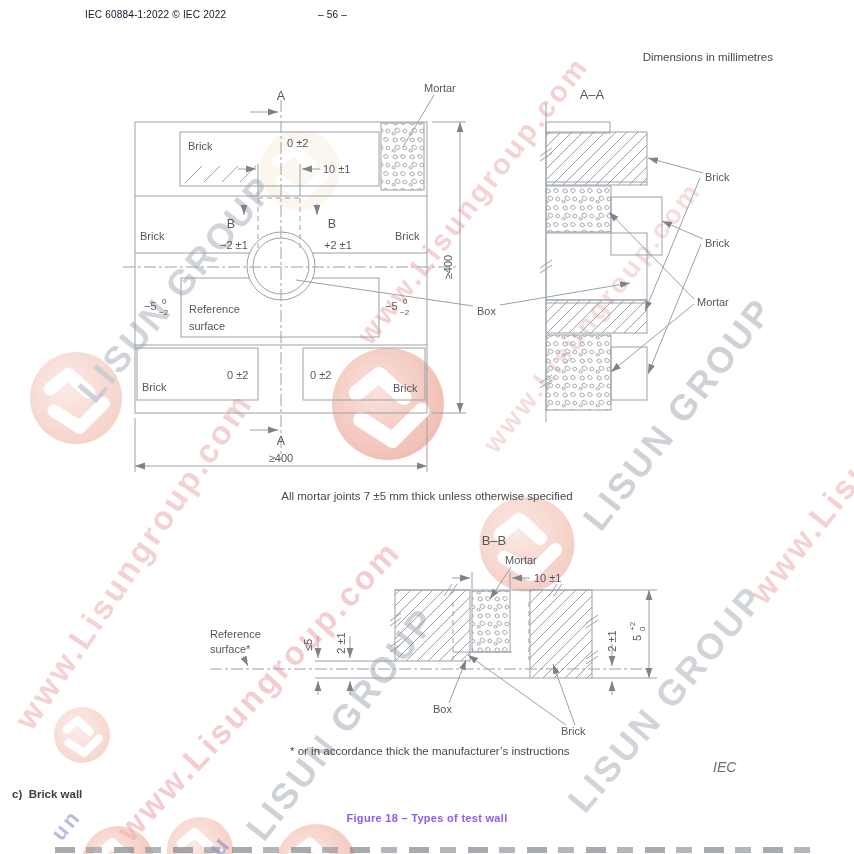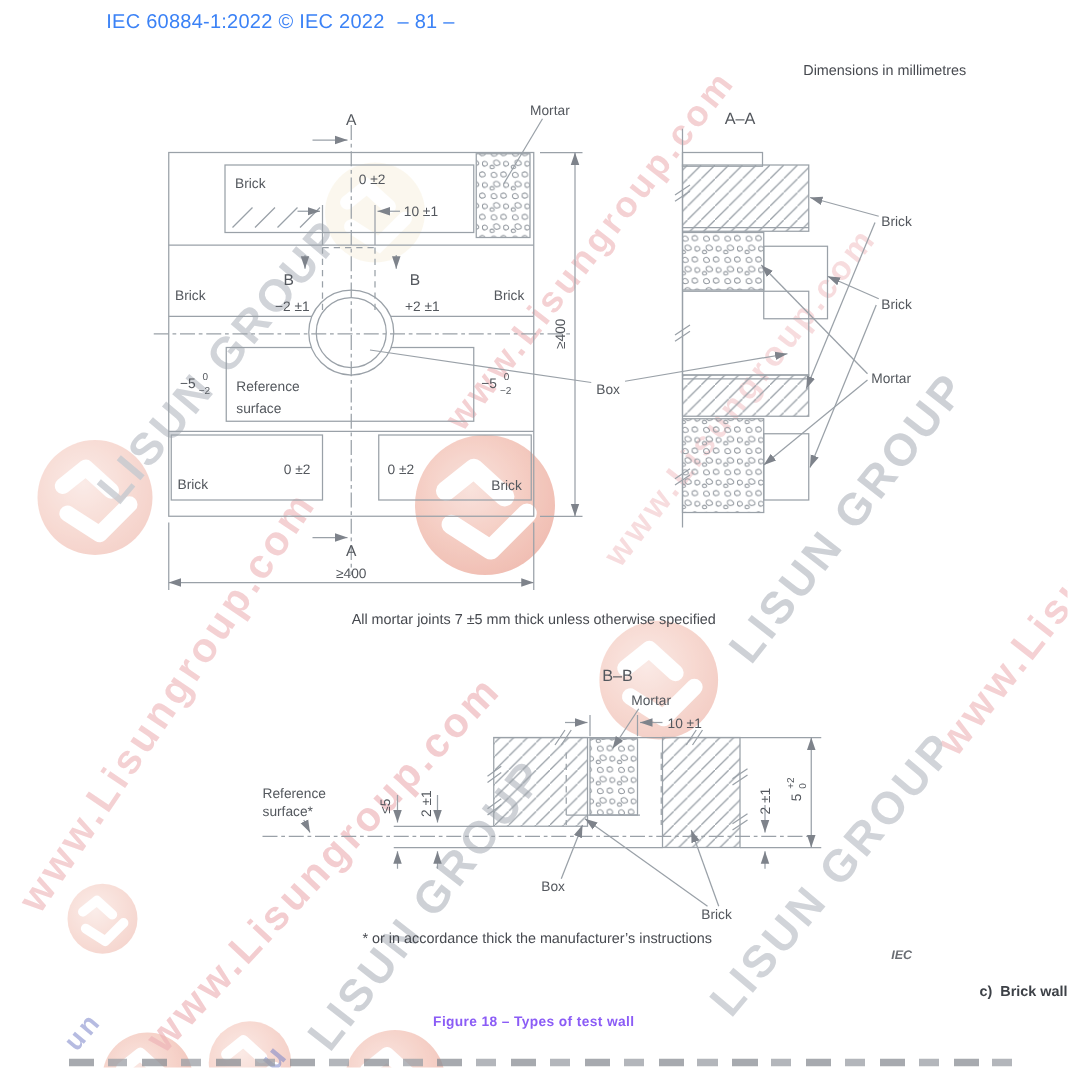--- a/index.html
+++ b/index.html
@@ -1,23 +1,23 @@
 <!DOCTYPE html>
 <html><head>
 <meta charset="utf-8">
 <style>
   html,body{margin:0;padding:0;}
   body{width:854px;height:854px;position:relative;background:#ffffff;overflow:hidden;
        font-family:"Liberation Sans",sans-serif;}
   .abs{position:absolute;}
-  .hdr{font-size:16px;color:#3b82f6;letter-spacing:.2px;}
+  .hdr{font-size:10px;color:#0f172a;letter-spacing:.2px;}
   .note{font-size:11.5px;color:#46494f;}
   .cap1{font-size:11.5px;font-weight:bold;color:#3d4147;}
   .cap2{font-size:11px;font-weight:bold;color:#8b5cf6;letter-spacing:.3px;}
-  .iec{font-size:10px;font-style:italic;color:#6a6e74;font-weight:bold;}
+  .iec{font-size:14px;font-style:italic;color:#6a6e74;}
   .wm{font-weight:bold;letter-spacing:3px;white-space:nowrap;transform-origin:center;}
   .wm-pink{color:#eeb3b7;}
   .wm-gray{color:#c6cad0;}
   .wm-blue{color:#7b85c9;}
   #pagecut{left:55px;top:847px;width:760px;height:6px;opacity:.75;filter:blur(.4px);
     background:repeating-linear-gradient(90deg,#8a8e95 0 20px,transparent 20px 31px,#9a9ea5 31px 47px,transparent 47px 59px);}
   svg text{font-family:"Liberation Sans",sans-serif;fill:#54585e;}
   .s8{font-size:8px;}.s11{font-size:11px;}.s12{font-size:12.5px;}.s13{font-size:13px;}
 </style>
 </head>
@@ -58,26 +58,26 @@
   <div class="abs wm wm-pink" style="left:425px;top:302px;font-size:27px;opacity:.45;transform:rotate(-52deg);">www.Lisungroup.com</div>
   <div class="abs wm wm-gray" style="left:35px;top:268px;font-size:36px;opacity:.8;transform:rotate(-50deg);">LISUN GROUP</div>
   <div class="abs wm wm-gray" style="left:537px;top:393px;font-size:36px;opacity:.85;transform:rotate(-52deg);">LISUN GROUP</div>
   <div class="abs wm wm-gray" style="left:200px;top:703px;font-size:36px;opacity:.85;transform:rotate(-52deg);">LISUN GROUP</div>
   <div class="abs wm wm-gray" style="left:525px;top:678px;font-size:36px;opacity:.8;transform:rotate(-50deg);">LISUN GROUP</div>
   <div class="abs wm wm-blue" style="left:50px;top:812px;font-size:22px;opacity:.55;transform:rotate(-50deg);">un</div>
   <div class="abs wm wm-blue" style="left:210px;top:830px;font-size:26px;opacity:.55;transform:rotate(-50deg);">u</div>
 </div>
 
 <div class="abs hdr" style="left:85px;top:9px;z-index:2;">IEC 60884-1:2022 © IEC 2022</div>
-<div class="abs hdr" style="left:318px;top:9px;z-index:2;">– 81 –</div>
+<div class="abs hdr" style="left:318px;top:9px;z-index:2;">– 56 –</div>
 <div class="abs note" style="right:81px;top:51px;z-index:2;padding-left:12px;">Dimensions in millimetres</div>
 <div class="abs note" style="left:0;right:0;top:490px;text-align:center;z-index:2;">All mortar joints 7 ±5 mm thick unless otherwise specified</div>
 <div class="abs note" style="left:290px;top:745px;z-index:2;">* or in accordance thick the manufacturer’s instructions</div>
 <div class="abs iec" style="left:713px;top:759px;z-index:2;">IEC</div>
-<div class="abs cap1" style="left:12px;right:0;top:788px;text-align:right;z-index:2;">
+<div class="abs cap1" style="left:12px;right:0;top:788px;text-align:left;z-index:2;">
   <span>c)</span>&nbsp;&nbsp;<span>Brick wall</span>
 </div>
 <div class="abs cap2" style="left:0;right:0;top:812px;text-align:center;z-index:2;">Figure 18 – Types of test wall</div>
 <div class="abs" id="pagecut" style="z-index:2;"></div>
 
 <svg class="abs" width="854" height="854" viewBox="0 0 854 854" style="left:0;top:0;z-index:1;">
   <defs>
     <marker id="arr" markerWidth="11" markerHeight="8" refX="10" refY="4" orient="auto-start-reverse">
       <path d="M0,0.6 L10,4 L0,7.4 z" fill="#7e838b"></path>
     </marker>

